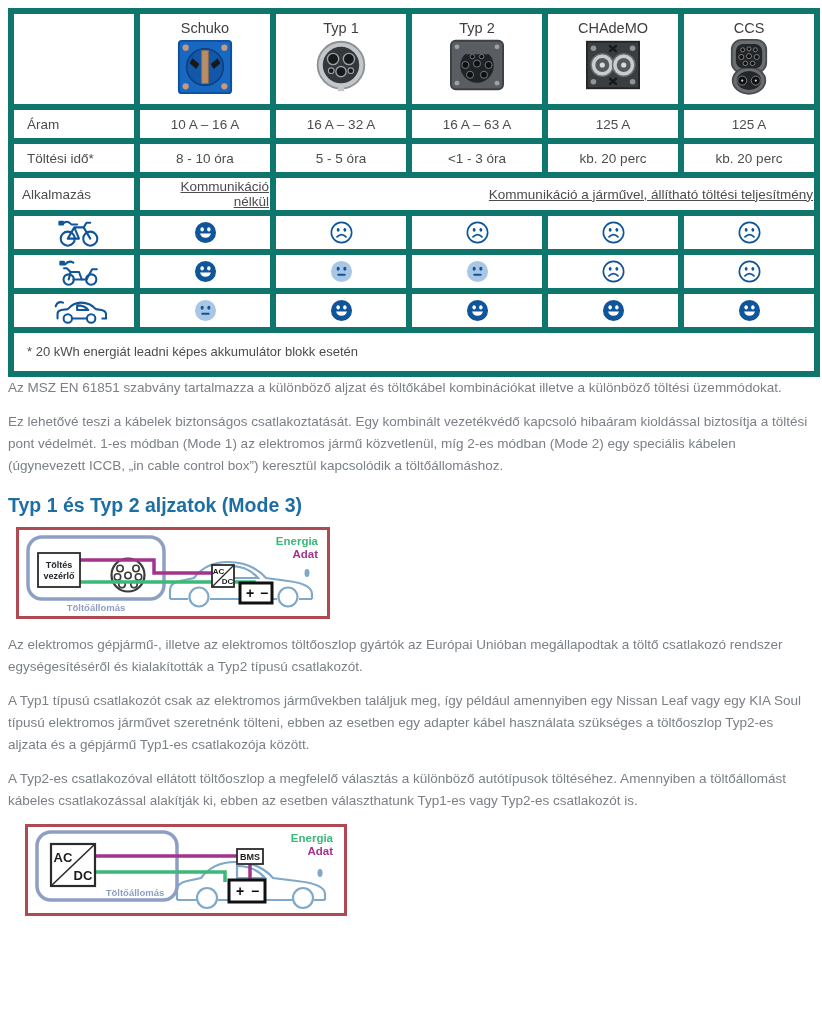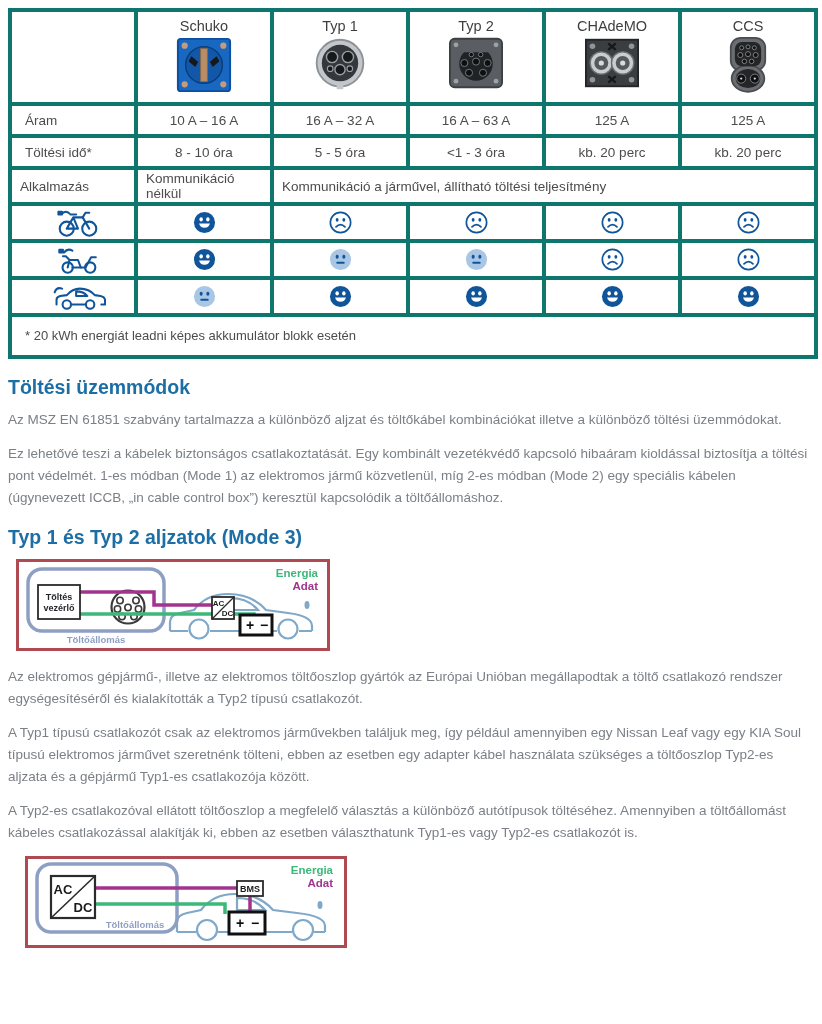--- a/index.html
+++ b/index.html
@@ -14,31 +14,31 @@
     --energia-green:#3cb878;
     --adat-magenta:#a3348e;
   }
   html,body{margin:0;padding:0;background:#fff;}
   body{width:822px;font-family:"Liberation Sans",sans-serif;color:var(--body-text);}
   .page{padding:8px 8px 6px 8px;}
 
   
   table.spec{border-collapse:collapse;table-layout:fixed;width:806px;
     border:1px solid #9a9a9a;border-top:3px solid #474747;}
-  table.spec td{border:4px solid #0f766e;color:var(--table-text);
+  table.spec td{border:6px solid #0f766e;color:var(--table-text);
     font-size:13.5px;overflow:hidden;}
   td.corner{border-top:none;}
   tr.head-row td{height:88px;vertical-align:top;border-bottom:1px solid #a6a6a6;}
   .conn-name{text-align:center;font-size:14.5px;color:#3f3f3f;padding-top:5px;}
   .conn-img{text-align:center;margin-top:2px;line-height:0;}
   tr.spec-row td{height:26px;}
   td.rlabel{padding-left:13px;text-align:left;}
   td.value{text-align:center;}
   tr.app-head td{height:26px;padding-left:8px;}
-  td.center{text-align:left;}
+  td.center{text-align:right;text-decoration:underline;}
   tr.smiley-row td{height:31px;text-align:center;}
   td.vcell{text-align:left;padding-left:10px;line-height:0;}
   .smiley{display:inline-block;line-height:0;vertical-align:middle;}
   tr.foot-row td{height:26px;padding:5px 0 7px 13px;text-align:left;font-size:13px;}
 
   
   h2.sec{font-size:19.5px;font-weight:bold;color:var(--heading-blue);
     margin:17px 0 10px 0;}
   p.body{font-size:13.5px;line-height:1.63;margin:0 0 12px 0;color:var(--body-text);}
 
@@ -331,21 +331,20 @@
                 <path d="M6.3 13.1a5.9 5.9 0 0 0 11.4 0z" fill="#fff"></path>
               </svg></span></td>
     </tr>
 
     <tr class="foot-row">
       <td colspan="6">* 20 kWh energiát leadni képes akkumulátor blokk esetén</td>
     </tr>
     </tbody>
   </table>
 
-  <h2 class="sec">Töltési üzemmódok</h2>
   <p class="body">Az MSZ EN 61851 szabvány tartalmazza a különböző aljzat és töltőkábel kombinációkat illetve a különböző töltési üzemmódokat.</p>
   <p class="body">Ez lehetővé teszi a kábelek biztonságos csatlakoztatását. Egy kombinált vezetékvédő kapcsoló hibaáram kioldással biztosítja a töltési pont védelmét. 1-es módban (Mode 1) az elektromos jármű közvetlenül, míg 2-es módban (Mode 2) egy speciális kábelen (úgynevezett ICCB, „in cable control box”) keresztül kapcsolódik a töltőállomáshoz.</p>
 
   <h2 class="sec">Typ 1 és Typ 2 aljzatok (Mode 3)</h2>
 
   <div class="diagram-wrap">
     <svg viewBox="0 0 314 92" width="314" height="92">
       <rect class="d-frame" x="1.5" y="1.5" width="311" height="89"></rect>
 
       <path class="d-car" d="M154 72 V63 Q154 56 164 54 L178 51 Q190 35 212 35 Q236 35 250 51 L272 54 Q296 57 296 67 V72"></path>

